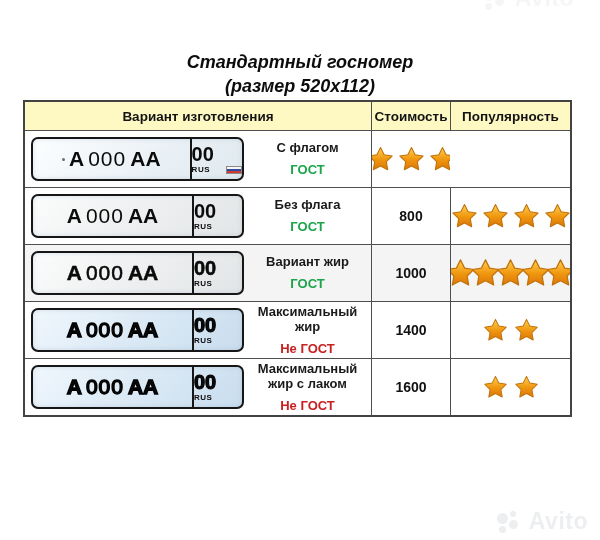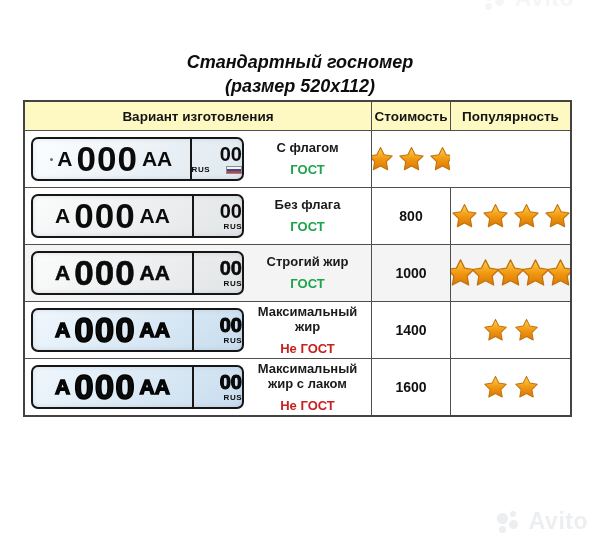--- a/index.html
+++ b/index.html
@@ -48,27 +48,27 @@
   .plate--blue{background:linear-gradient(135deg,#f0f7fd 0%,#d9e8f4 55%,#c9ddee 100%);}
   .plate-main{
     flex:1;display:flex;align-items:center;justify-content:center;
     color:#0b0b0b;white-space:nowrap;
   }
   .plate--flag .plate-main::before{
     content:"";width:3px;height:3px;border-radius:50%;background:#6b6b6b;
     margin-right:4px;flex:0 0 auto;
   }
   .p-letter{font-size:21px;font-weight:700;}
-  .p-digits{font-size:35px;font-weight:700;letter-spacing:1px;margin:0 4px;}
+  .p-digits{font-size:21px;font-weight:400;letter-spacing:1px;margin:0 4px;}
   .plate--strict .p-letter,.plate--strict .p-digits,.plate--strict .p-region{-webkit-text-stroke:.5px #000;}
   .plate--max .p-letter,.plate--max .p-digits{-webkit-text-stroke:1.4px #000;}
   .plate--max .p-region{-webkit-text-stroke:1.1px #000;}
   .plate-region{
     flex:0 0 48px;border-left:2px solid #161616;
-    display:flex;flex-direction:column;align-items:flex-end;justify-content:center;
+    display:flex;flex-direction:column;align-items:flex-start;justify-content:center;
     color:#0b0b0b;
   }
   .p-region{font-size:20px;font-weight:700;line-height:1;}
   .p-rus-row{display:flex;align-items:center;gap:16px;margin-top:2px;line-height:1;}
   .p-rus{font-size:8px;font-weight:700;letter-spacing:.5px;}
   .p-flag{width:16px;height:8px;display:flex;flex-direction:column;border:.5px solid #8a8a8a;box-sizing:border-box;}
   .p-flag i{flex:1;display:block;}
   .f-w{background:#f6f6f6;}
   .f-b{background:#2f4da0;}
   .f-r{background:#d23a31;}
@@ -215,21 +215,21 @@
         </div>
         <div class="plate-region">
           <span class="p-region">00</span>
           <span class="p-rus-row">
             <span class="p-rus">RUS</span>
 
           </span>
         </div>
       </div>
       <div class="variant-text">
-        <div class="v-name">Строгий жир</div>
+        <div class="v-name">Вариант жир</div>
         <div class="v-std std--gost">ГОСТ</div>
       </div>
     </div>
     <div class="cell cell-price">1000</div>
     <div class="cell">
       <div class="stars stars--five">
           <svg viewBox="0 0 24 24">
             <path d="M12 2.1l3.0 6.0 6.6 1.0-4.8 4.7 1.15 6.6L12 17.3l-5.95 3.1 1.15-6.6-4.8-4.7 6.6-1.0z" fill="url(#starGrad)" stroke="#c2720a" stroke-width="0.9" stroke-linejoin="round"></path>
           </svg>
           <svg viewBox="0 0 24 24">

